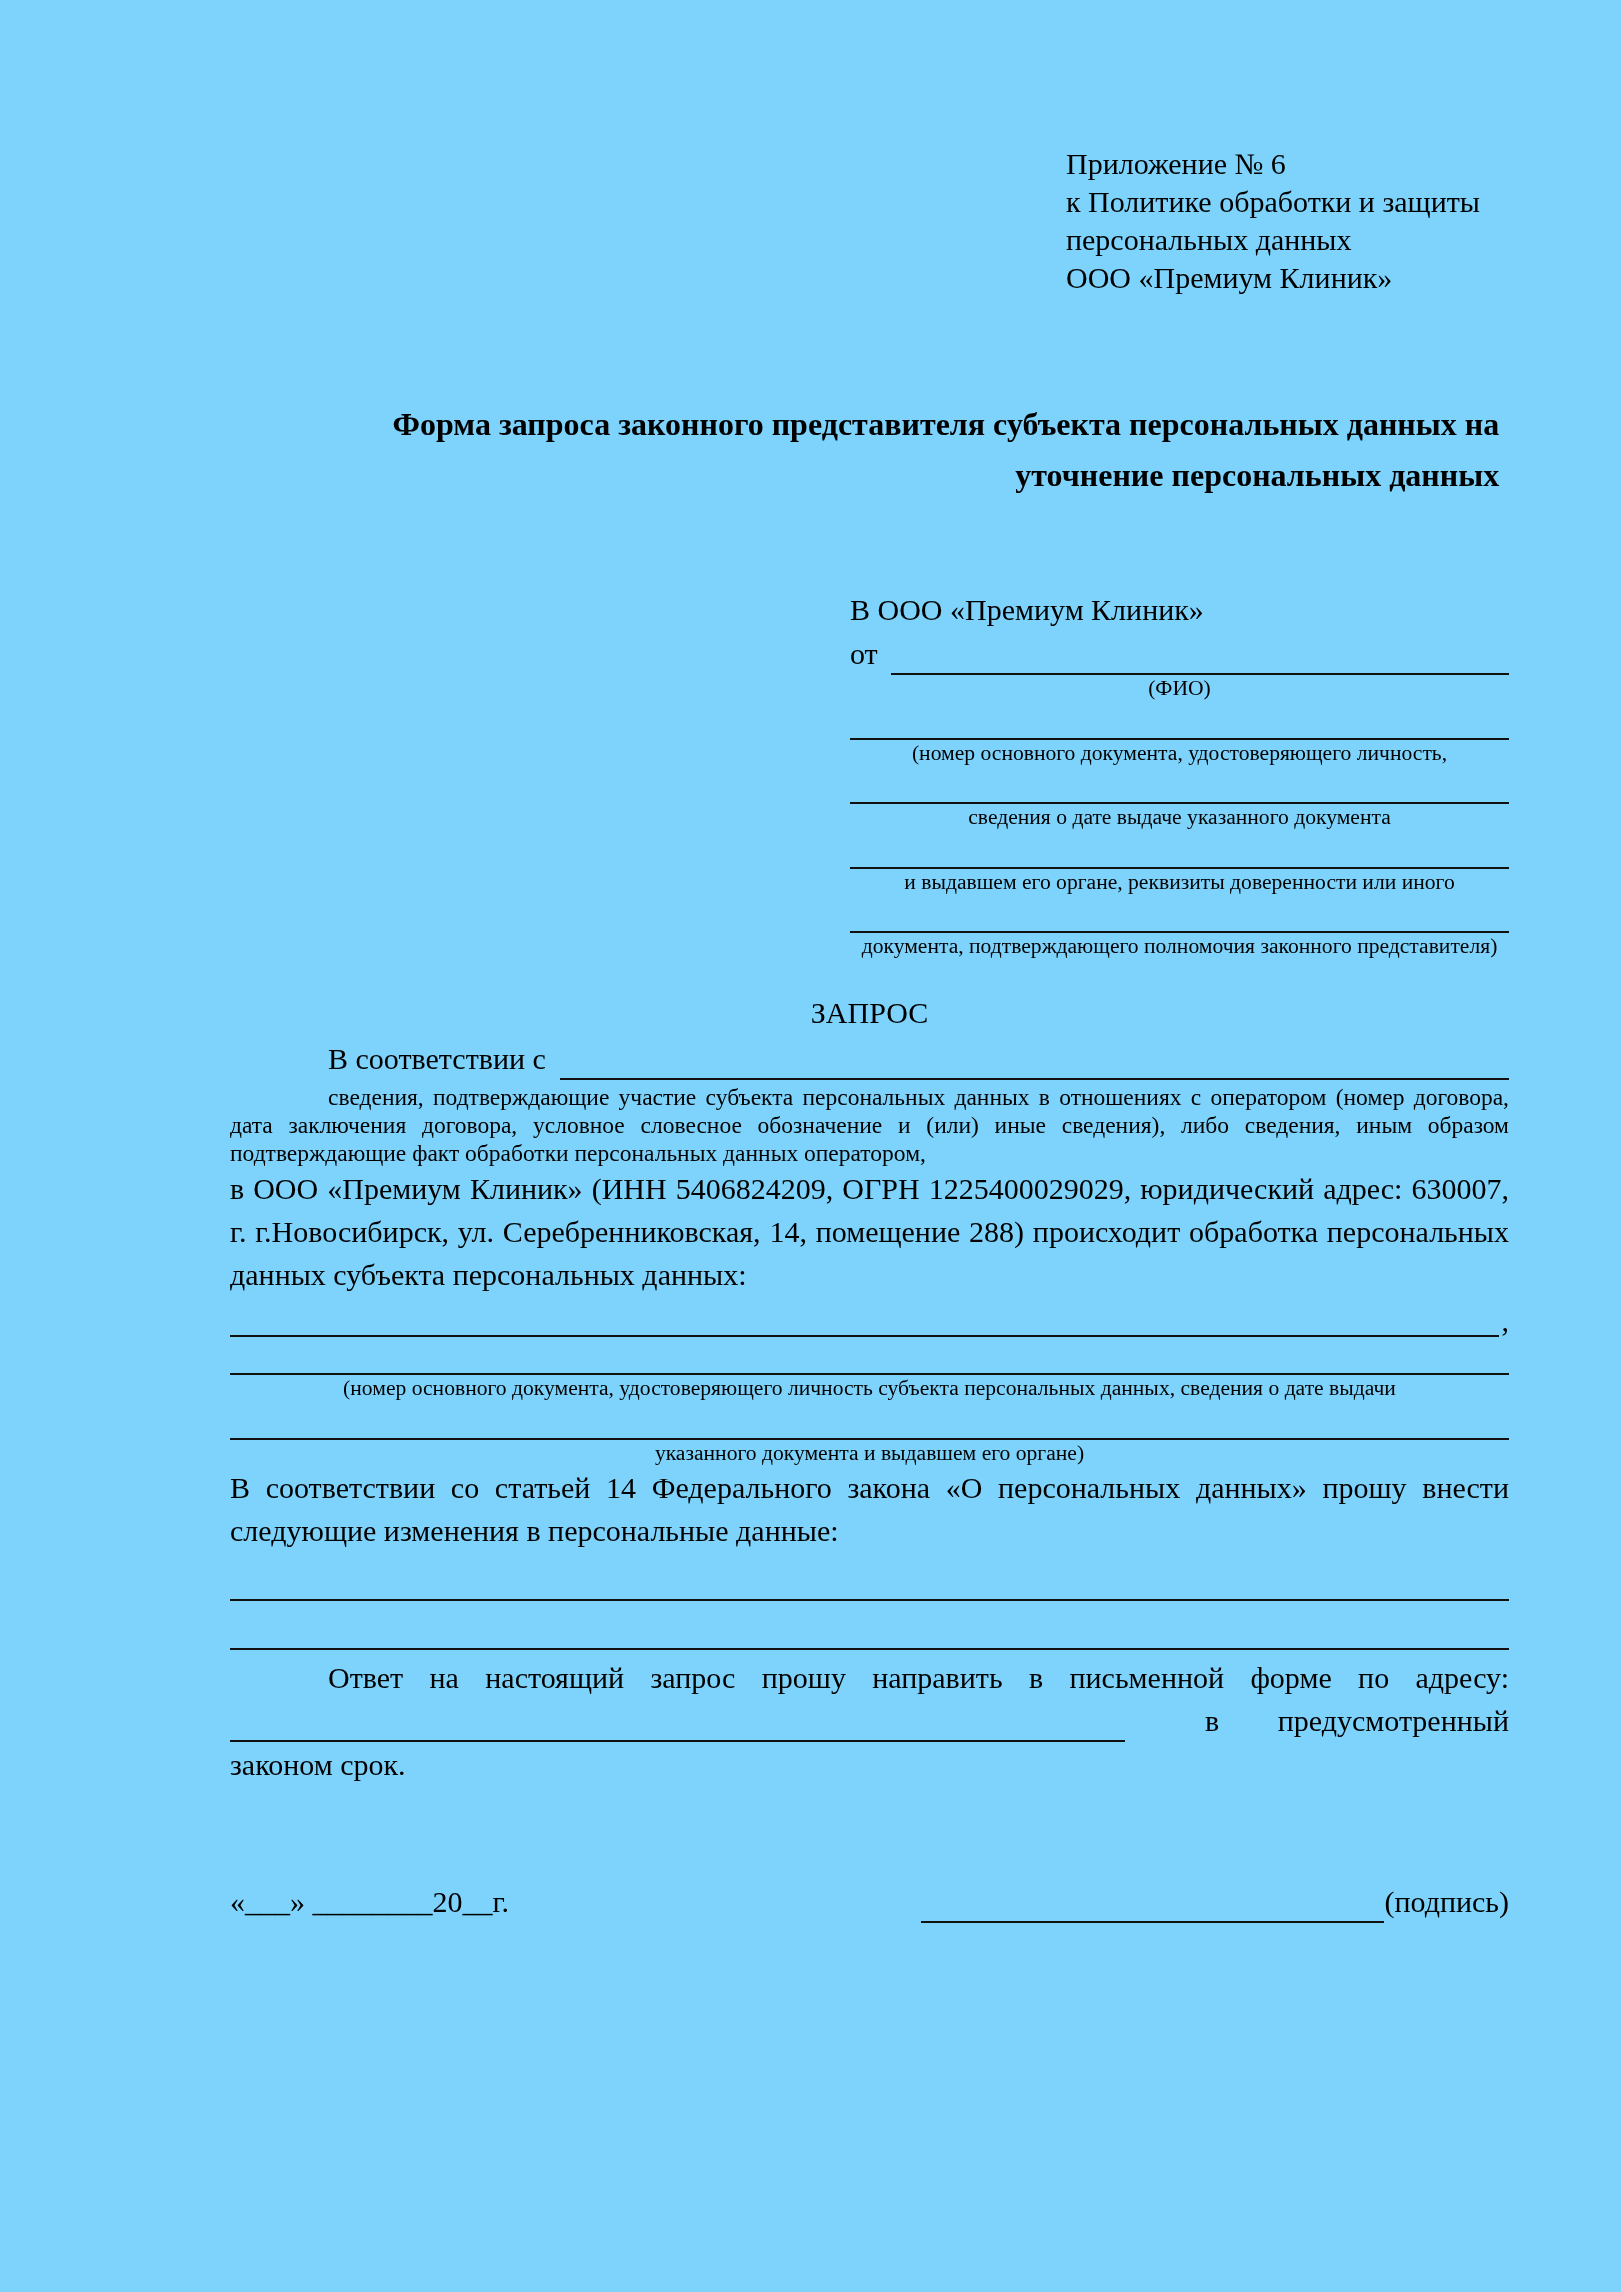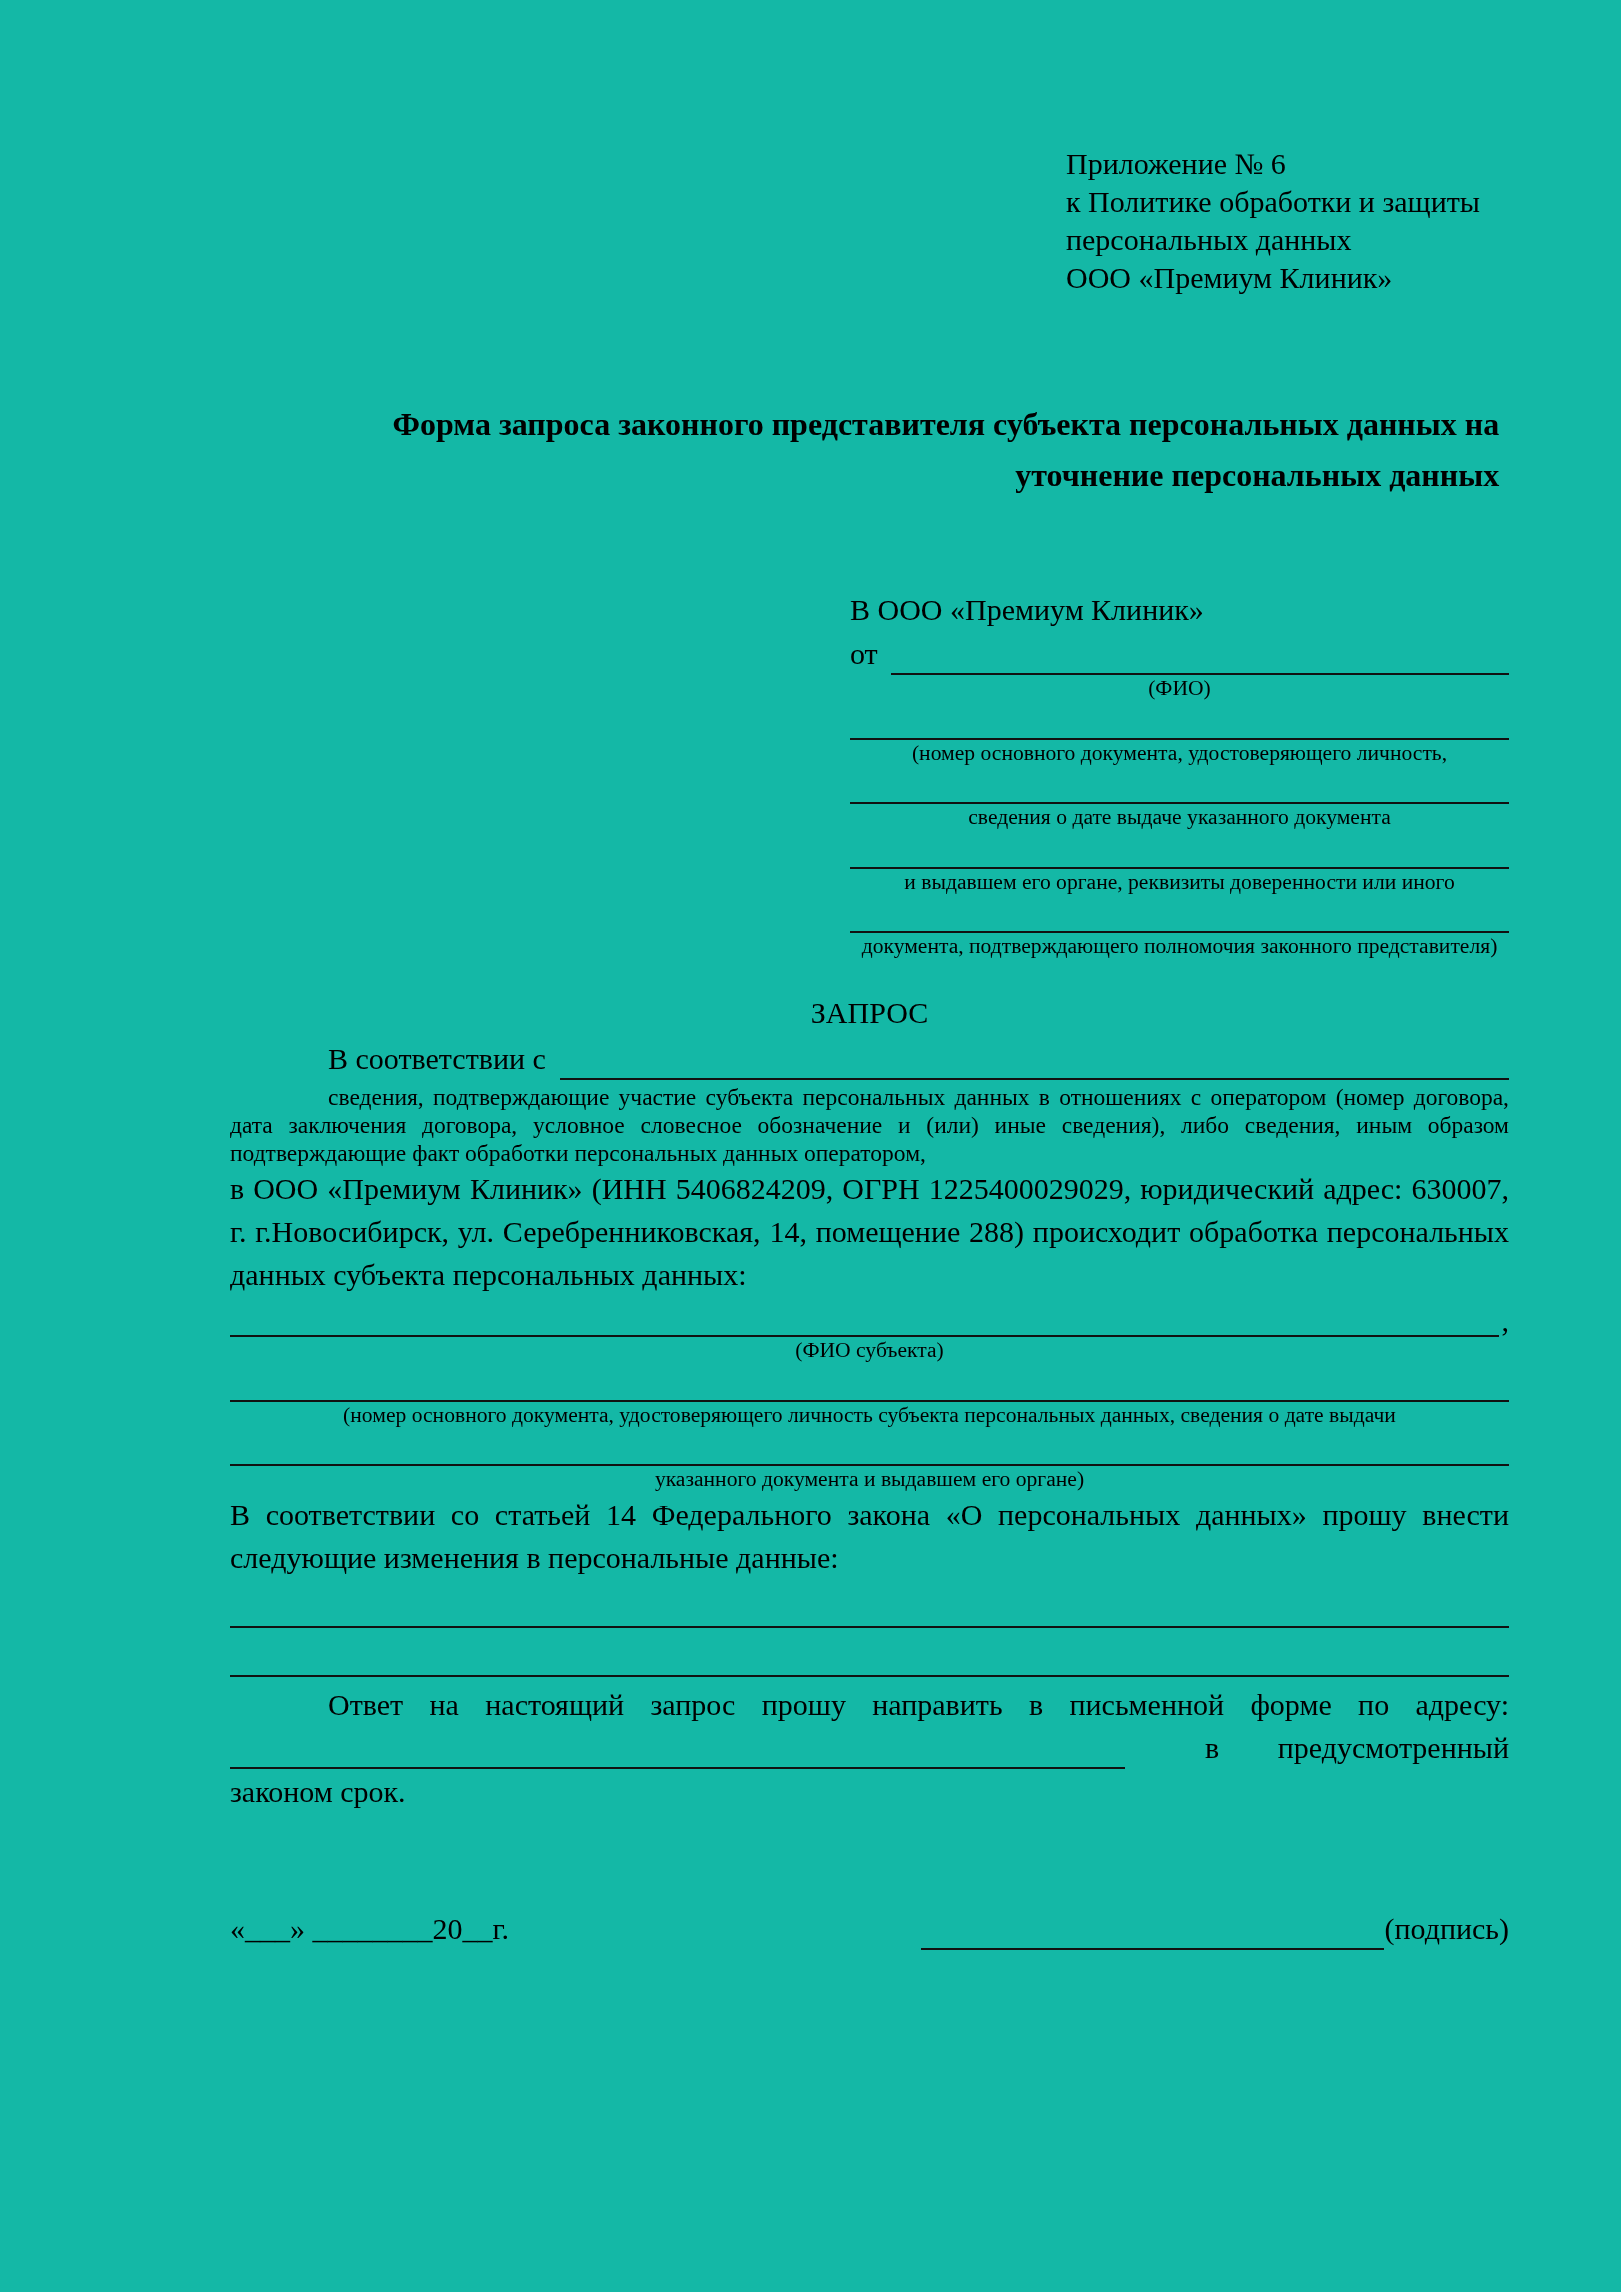--- a/index.html
+++ b/index.html
@@ -1,20 +1,20 @@
 <!DOCTYPE html>
 <html><head>
 <meta charset="utf-8">
 <style>
   html,body { margin:0; padding:0; background:#888; }
   .page {
     position:relative;
     width:1621px; height:2293px;
     margin:0 auto;
-    background:#14b8a6;
+    background:#7dd3fc;
     color:#000;
     font-family:"Liberation Serif","DejaVu Serif",serif;
     font-size:30px;
     box-sizing:border-box;
     padding:145px 112px 0 230px;
   }
   .appendix { width:443px; margin-left:auto; line-height:38px; }
   .page-title {
     margin-top:102px;
     text-align:right;
@@ -100,21 +100,20 @@
   </div>
 
   <div class="small-note">сведения, подтверждающие участие субъекта персональных данных в отношениях с оператором (номер договора, дата заключения договора, условное словесное обозначение и (или) иные сведения), либо сведения, иным образом подтверждающие факт обработки персональных данных оператором,</div>
 
   <div class="body-par">в ООО «Премиум Клиник» (ИНН 5406824209, ОГРН 1225400029029, юридический адрес: 630007, г. г.Новосибирск, ул. Серебренниковская, 14, помещение 288) происходит обработка персональных данных субъекта персональных данных:</div>
 
   <div class="flex-row fio-row">
     <span class="uline"></span>
     <span class="comma">,</span>
   </div>
-  <div class="ucap">(ФИО субъекта)</div>
 
   <div class="ufield"></div>
   <div class="ucap">(номер основного документа, удостоверяющего личность субъекта персональных данных, сведения о дате выдачи</div>
 
   <div class="ufield"></div>
   <div class="ucap">указанного документа и выдавшем его органе)</div>
 
   <div class="body-par">В соответствии со статьей 14 Федерального закона «О персональных данных» прошу внести следующие изменения в персональные данные:</div>
 
   <div class="fill-line"></div>

